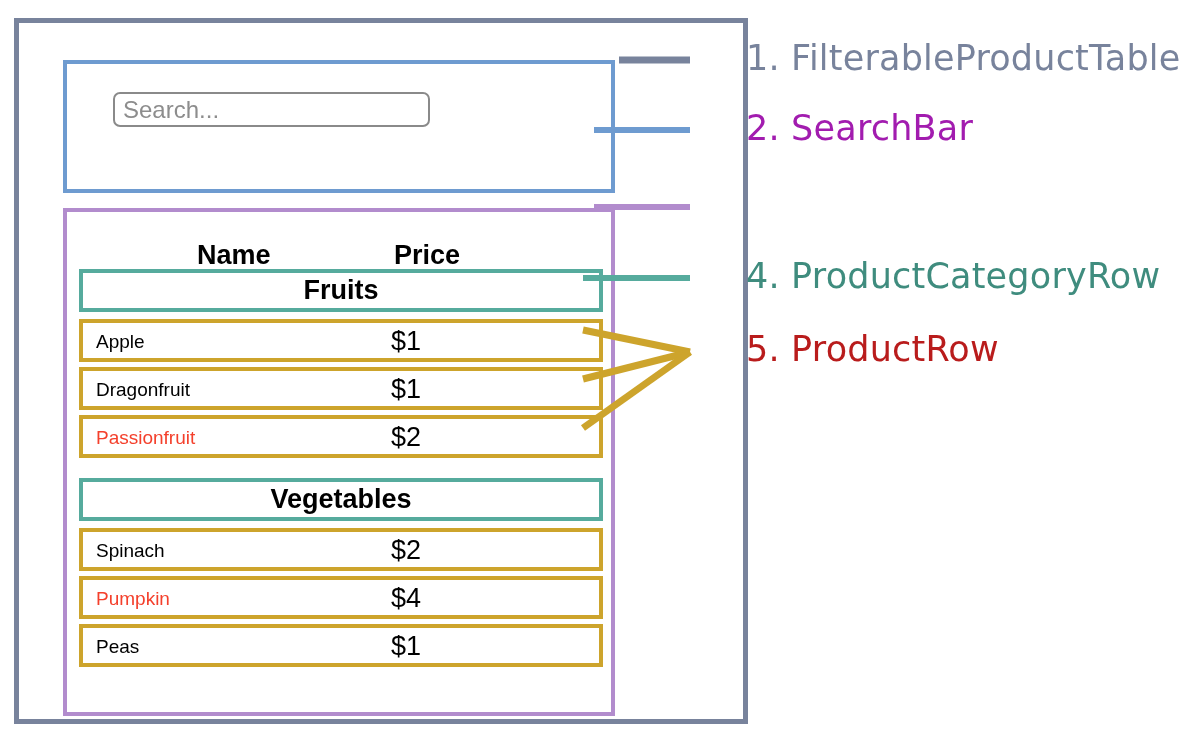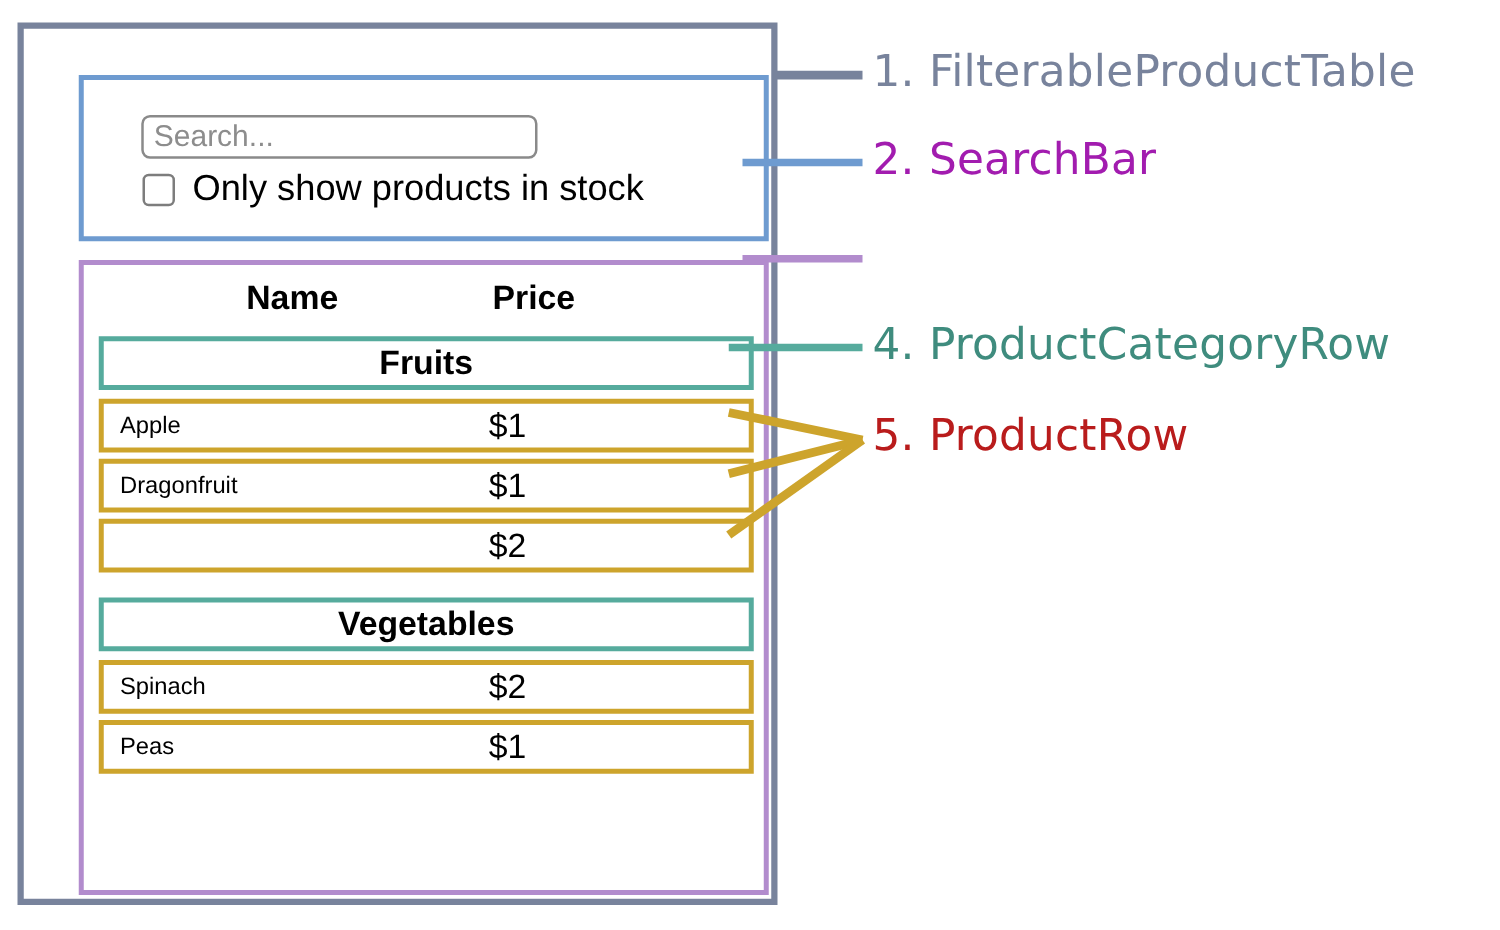--- a/index.html
+++ b/index.html
@@ -4,21 +4,21 @@
 <style>
   html,body{margin:0;padding:0;background:#ffffff;}
   body{
     width:1200px;height:744px;overflow:hidden;position:relative;
     font-family:"Liberation Sans","DejaVu Sans",sans-serif;
     -webkit-font-smoothing:antialiased;
   }
 
   
   #outer-frame{
-    position:absolute;left:14px;top:18px;width:608px;height:706px;
+    position:absolute;left:14px;top:18px;width:734px;height:706px;
     border:5px solid var(--c-outer);
     background:#fff;box-sizing:border-box;
   }
 
   
   #searchbar-box{
     position:absolute;left:44px;top:37px;width:552px;height:133px;
     border:4px solid var(--c-search);background:#fff;box-sizing:border-box;
   }
   #search-input{
@@ -36,21 +36,21 @@
     background:#fff;box-sizing:border-box;flex:none;
   }
   #stock-label{font-size:29px;color:#000;line-height:1;white-space:nowrap;}
 
   
   #producttable-box{
     position:absolute;left:44px;top:185px;width:552px;height:508px;
     border:4px solid var(--c-table);background:#fff;box-sizing:border-box;
   }
   #table-head{
-    position:absolute;left:0;top:7px;width:100%;height:42px;padding-left:28px;
+    position:absolute;left:0;top:24px;width:100%;height:42px;padding-left:28px;
   }
   .th{position:absolute;font-size:27px;font-weight:bold;color:#000;}
   #th-name{left:130px;top:4px;}
   #th-price{left:327px;top:4px;}
 
   #rows{position:absolute;left:12px;top:57px;width:524px;}
 
   .category-row{
     position:relative;height:43px;margin-bottom:7px;
     border:4px solid var(--c-cat);background:#fff;box-sizing:border-box;
@@ -68,21 +68,21 @@
   }
   .product-row .p-name.out-of-stock{color:var(--c-oos);}
   .product-row .p-price{
     position:absolute;left:308px;top:50%;transform:translateY(-50%);
     font-size:27px;color:#000;line-height:1;
   }
   .gap-row{height:15px;}
 
   
   #legend{position:absolute;left:0;top:0;width:1200px;height:744px;pointer-events:none;}
-  .legend-item{position:absolute;white-space:nowrap;pointer-events:auto;}
+  .legend-item{position:absolute;white-space:nowrap;pointer-events:auto;margin-left:48px;}
   .legend-text{
     font-size:35px;letter-spacing:.2px;line-height:1;
     font-family:"DejaVu Sans","Liberation Sans",sans-serif;
   }
   #legend-1{left:698px;top:41px;}
   #legend-2{left:698px;top:111px;}
   #legend-3{left:698px;top:188px;}
   #legend-4{left:698px;top:259px;}
   #legend-5{left:698px;top:332px;}
 
@@ -97,24 +97,20 @@
     --c-oos:#f4402c;
   }
 </style>
 </head>
 <body>
 
 <div id="outer-frame">
 
   <div id="searchbar-box">
     <input id="search-input" type="text" placeholder="Search..." style="">
-    <div id="stock-row">
-      <span id="stock-checkbox"></span>
-      <span id="stock-label">Only show products in stock</span>
-    </div>
   </div>
 
   <div id="producttable-box">
     <div id="table-head">
       <span class="th" id="th-name">Name</span>
       <span class="th" id="th-price">Price</span>
     </div>
 
     <div id="rows">
 
@@ -126,34 +122,39 @@
         <span class="p-name">Apple</span>
         <span class="p-price">$1</span>
       </div>
 
       <div class="product-row">
         <span class="p-name">Dragonfruit</span>
         <span class="p-price">$1</span>
       </div>
 
       <div class="product-row">
+        <span class="p-name out-of-stock">Passionfruit</span>
         <span class="p-price">$2</span>
       </div>
 
       <div class="gap-row"></div>
 
       <div class="category-row">
         <span class="cat-label">Vegetables</span>
       </div>
 
       <div class="product-row">
         <span class="p-name">Spinach</span>
         <span class="p-price">$2</span>
       </div>
 
+      <div class="product-row">
+        <span class="p-name out-of-stock">Pumpkin</span>
+        <span class="p-price">$4</span>
+      </div>
 
       <div class="product-row">
         <span class="p-name">Peas</span>
         <span class="p-price">$1</span>
       </div>
 
     </div>
   </div>
 </div>
 

